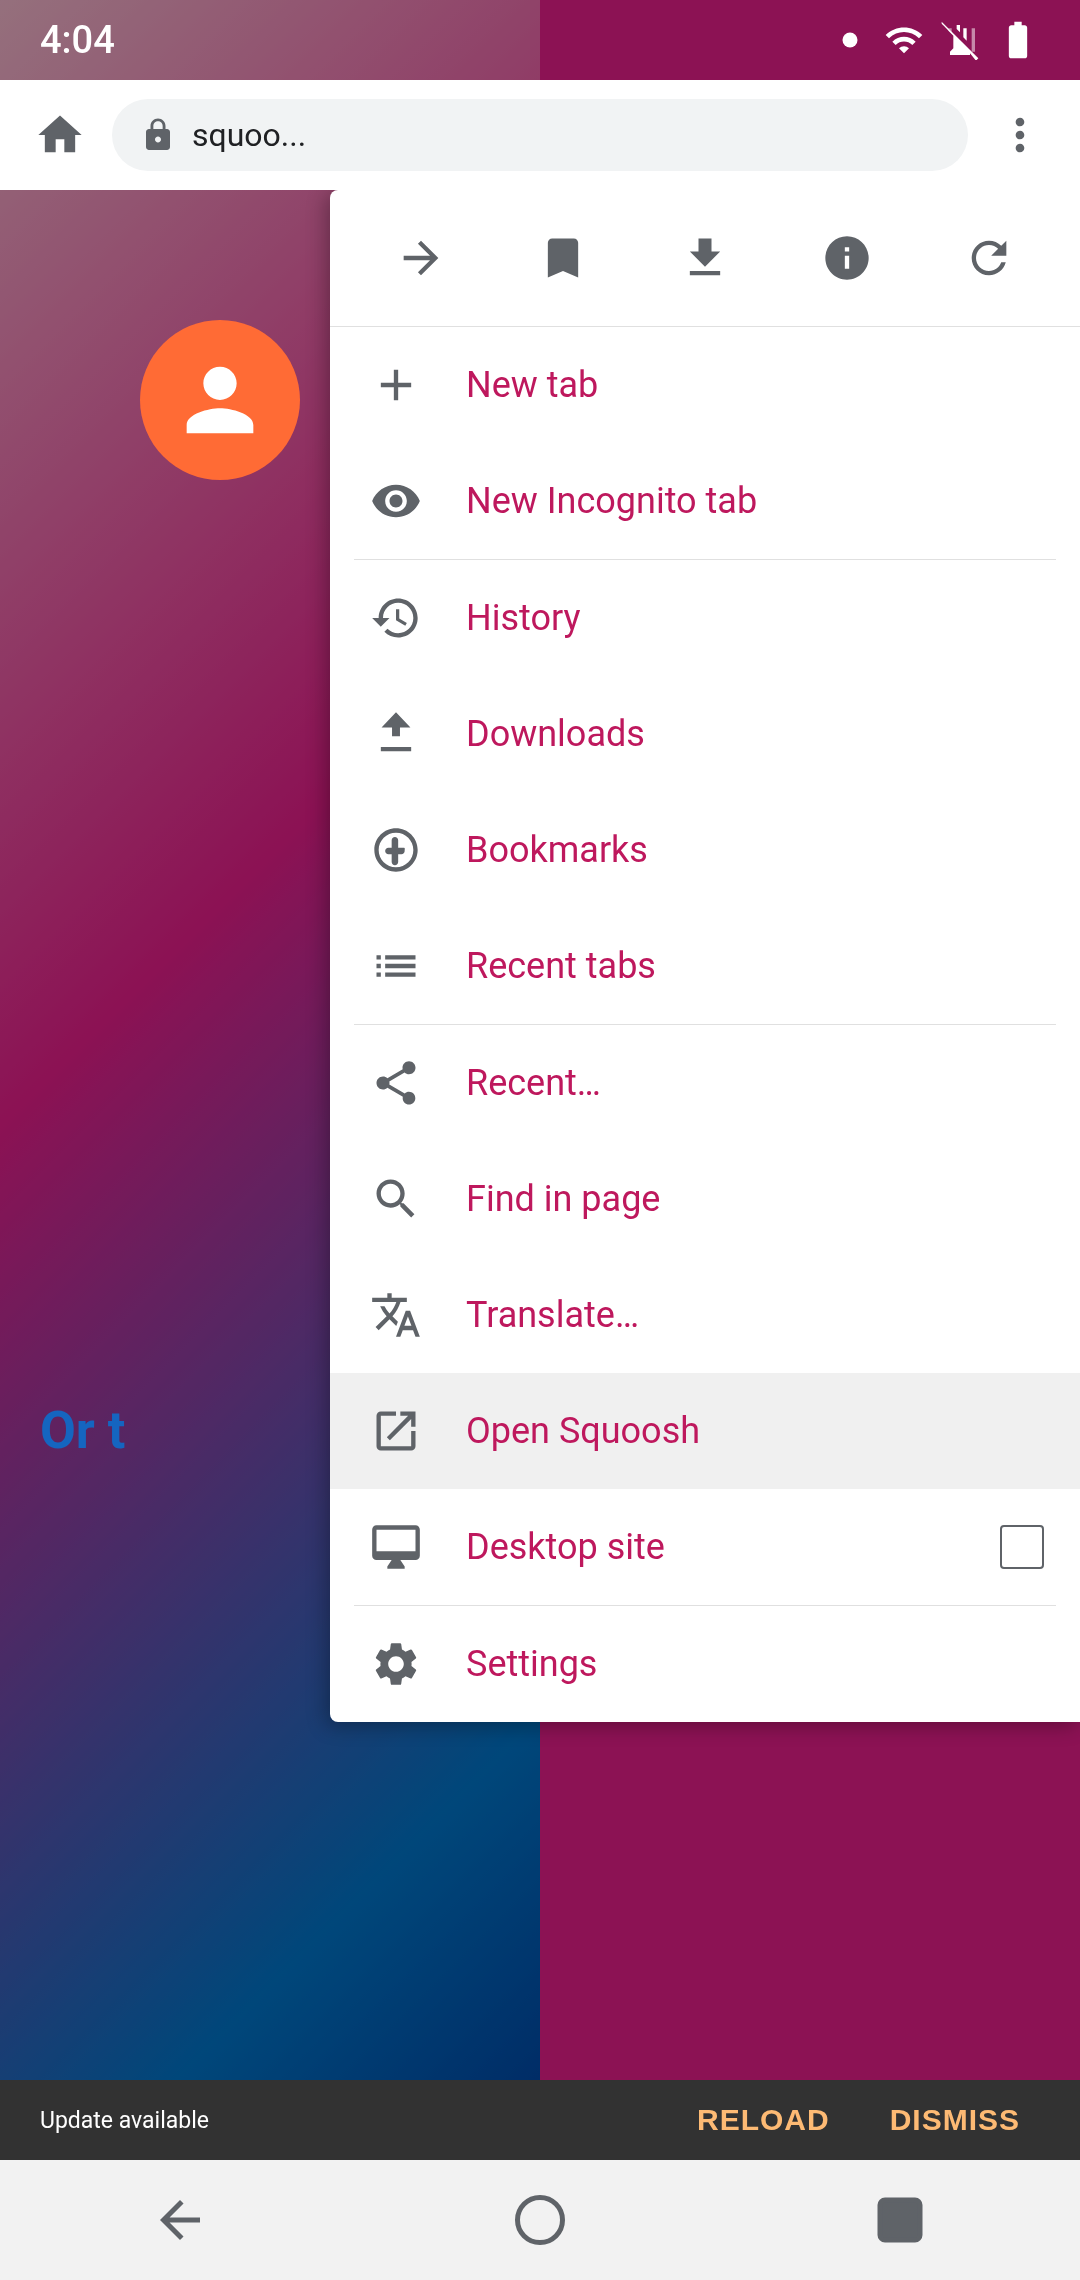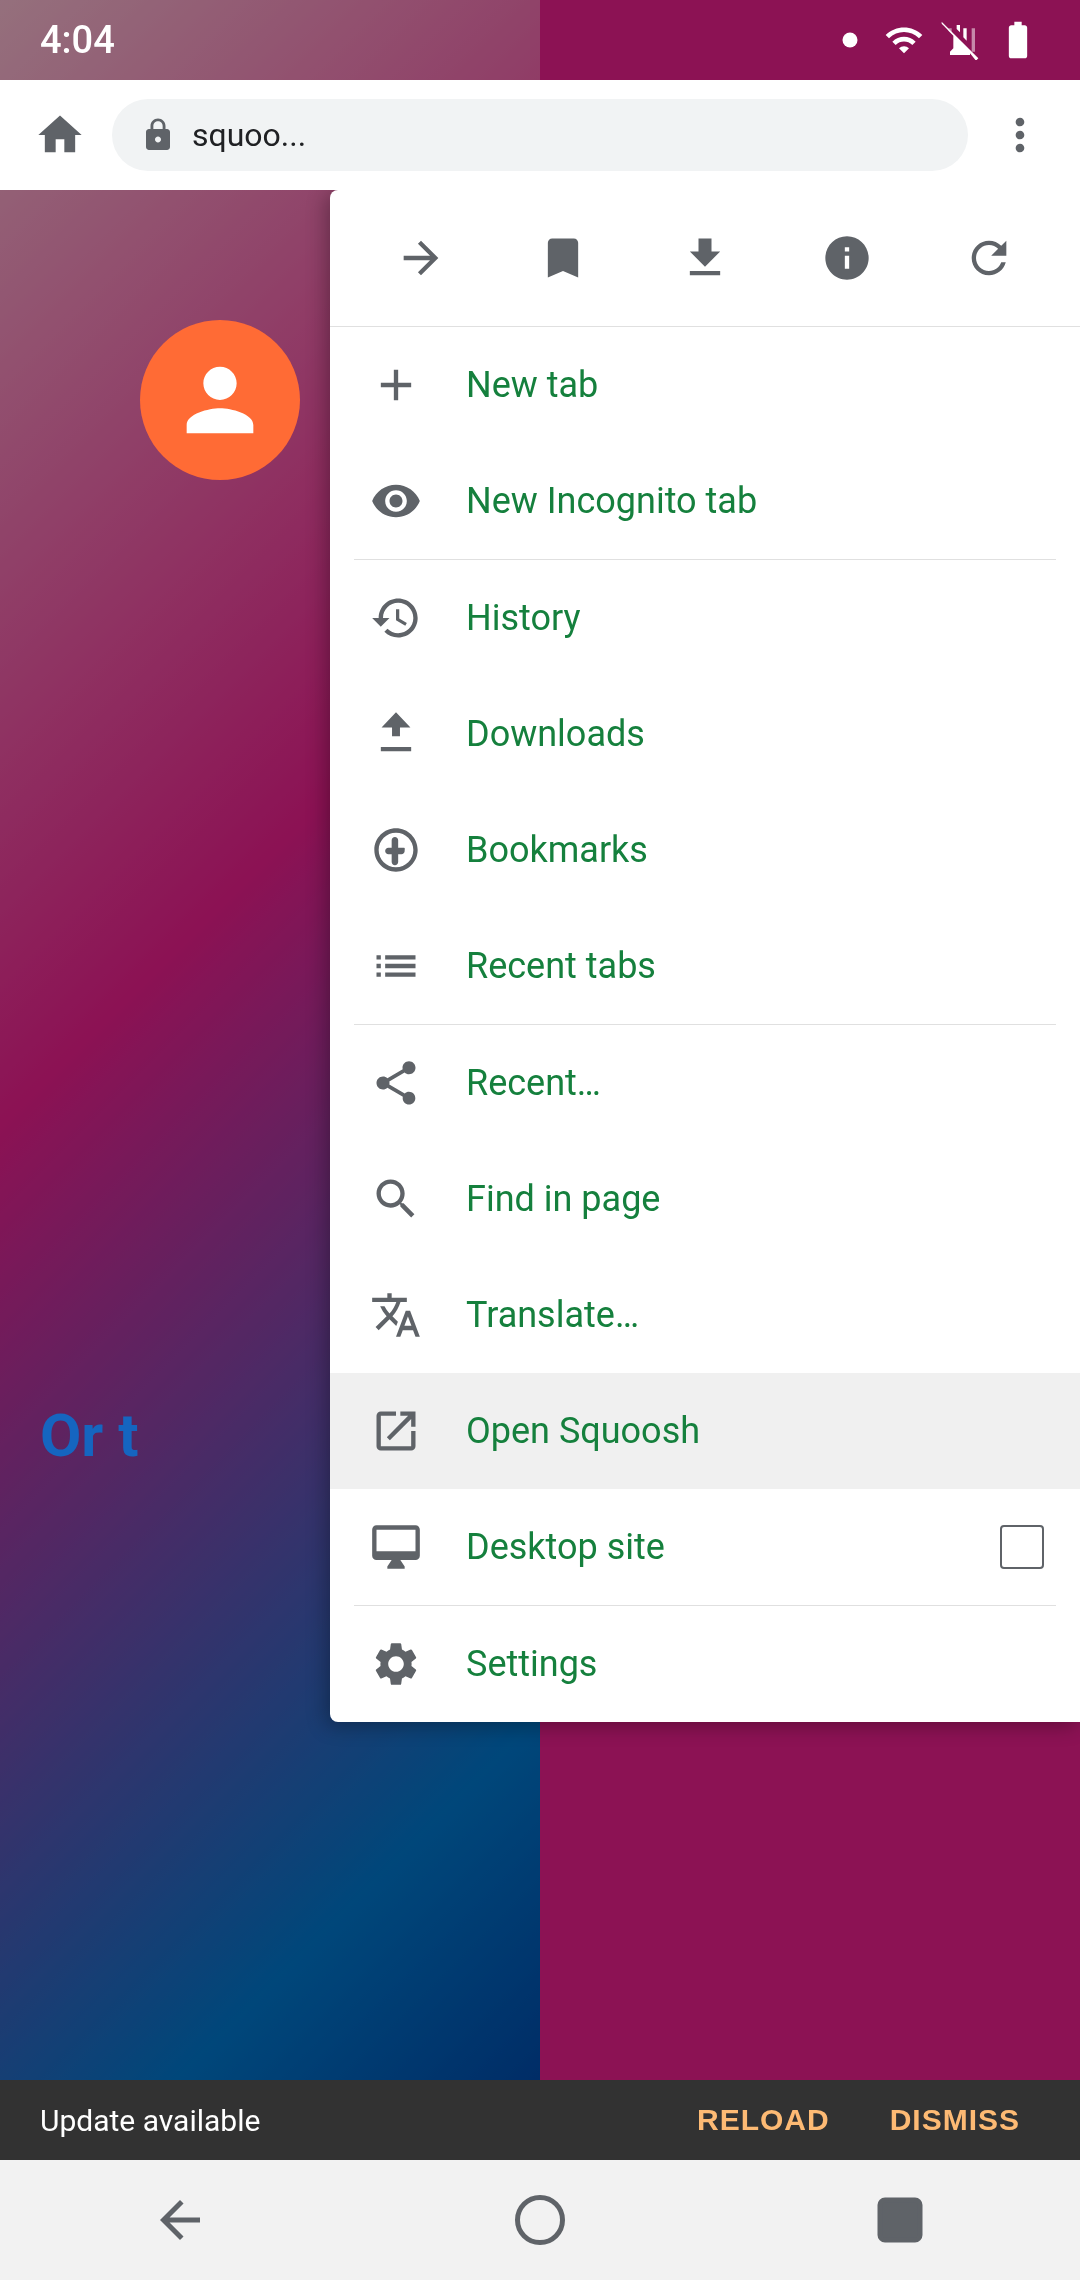--- a/index.html
+++ b/index.html
@@ -179,21 +179,21 @@
       justify-content: center;
       flex-shrink: 0;
     }
 
     .menu-item-icon svg {
       fill: #5f6368;
     }
 
     .menu-item-label {
       font-size: 36px;
-      color: #15803d;
+      color: #be185d;
       flex: 1;
     }
 
     .menu-item-checkbox {
       width: 44px;
       height: 44px;
       border: 2px solid #5f6368;
       border-radius: 4px;
     }
 
@@ -207,21 +207,21 @@
       height: 80px;
       display: flex;
       align-items: center;
       padding: 0 40px;
       z-index: 200;
       gap: 20px;
     }
 
     .update-text {
       color: white;
-      font-size: 30px;
+      font-size: 23px;
       flex: 1;
     }
 
     .update-btn {
       color: #fdba74;
       font-size: 30px;
       font-weight: 600;
       background: transparent;
       border: none;
       cursor: pointer;
@@ -273,21 +273,21 @@
       z-index: 5;
       overflow: hidden;
     }
 
     
     .bg-text {
       position: absolute;
       top: 1400px;
       left: 40px;
       color: #1565c0;
-      font-size: 60px;
+      font-size: 52px;
       font-weight: 700;
       z-index: 5;
     }
   </style>
 </head>
 <body>
 
 <div class="bg-content"></div>
 <div class="overlay"></div>
 

